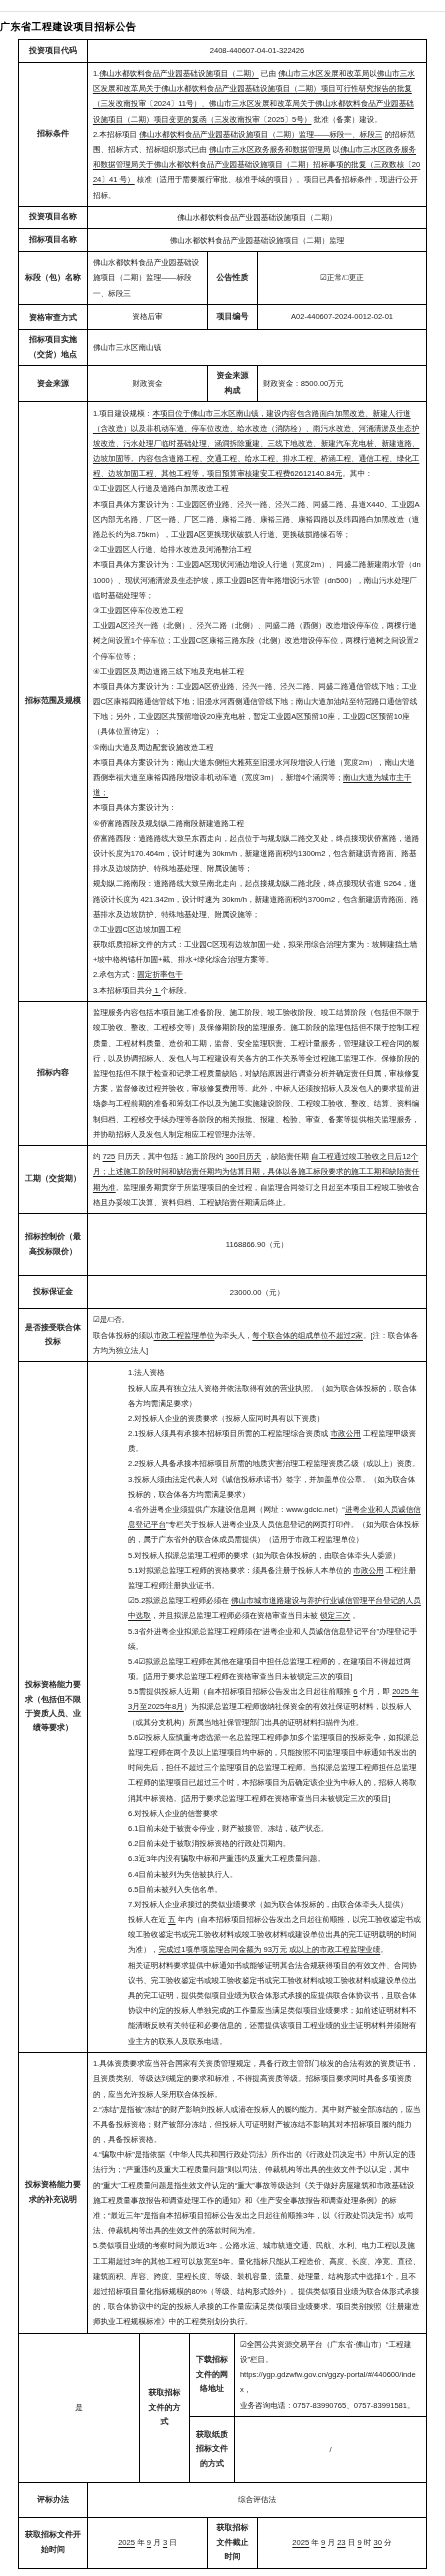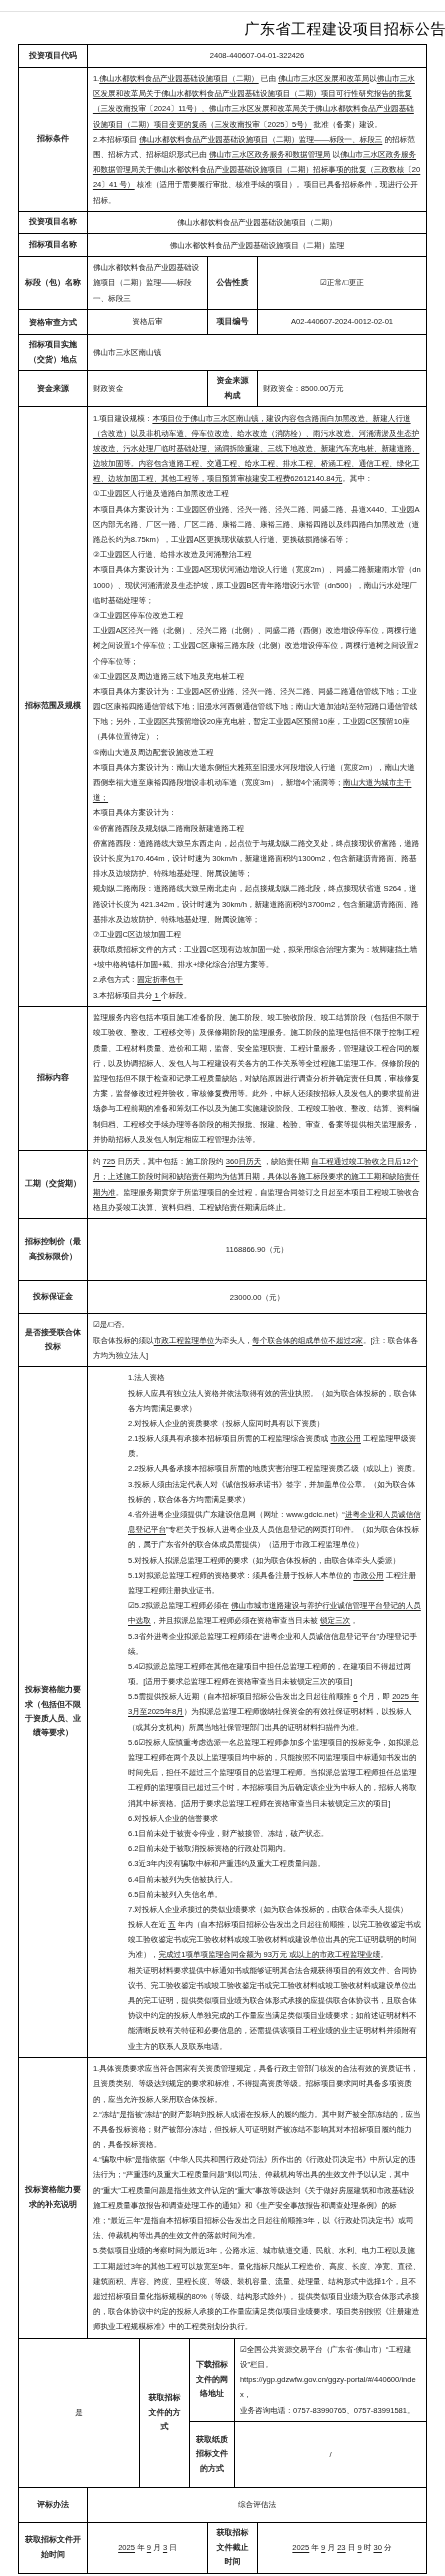--- a/index.html
+++ b/index.html
@@ -5,21 +5,21 @@
   html,body{margin:0;padding:0;}
   body{
     width:446px;
     background:#ffffff;
     font-family:"Liberation Sans","DejaVu Sans",sans-serif;
     color:#1c1c1c;
     -webkit-font-smoothing:antialiased;
   }
   .topline{height:0.5px;background:#e2e2e2;margin-top:11.4px;}
   .title{
-    text-align:right;font-weight:normal;font-size:15px;
+    text-align:left;font-weight:bold;font-size:10px;
     margin:8px 0 5.4px;color:#000;letter-spacing:0.5px;
   }
   .table{
     width:409px;margin:0 0 0 18px;
     border:1.1px solid #000;box-sizing:border-box;
     background:#fff;
   }
   .trow{display:flex;align-items:stretch;}
   .trow + .trow{border-top:1.1px solid #000;}
   .tcell,.subcell{
@@ -118,21 +118,21 @@
         <div class="para"><span>招标项目实施（交货）地点</span></div>
       </div>
       <div class="tcell" style="flex: 1 1 0px; min-width: 0px;">
         <div class="para"><span>佛山市三水区南山镇</span></div>
       </div>
     </div>
     <div class="trow" style="min-height: 31px;">
       <div class="tcell lbl" style="flex: 0 0 68px; width: 68px;">
         <div class="para"><span>资金来源</span></div>
       </div>
-      <div class="tcell" style="flex: 0 0 120px; width: 120px;">
+      <div class="tcell" style="flex: 0 0 120px; width: 120px; text-align: center;">
         <div class="para"><span>财政资金</span></div>
       </div>
       <div class="tcell lbl" style="flex: 0 0 50px; width: 50px;">
         <div class="para"><span>资金来源构成</span></div>
       </div>
       <div class="tcell" style="flex: 1 1 0px; min-width: 0px;">
         <div class="para"><span>财政资金：8500.00万元</span></div>
       </div>
     </div>
     <div class="trow">

